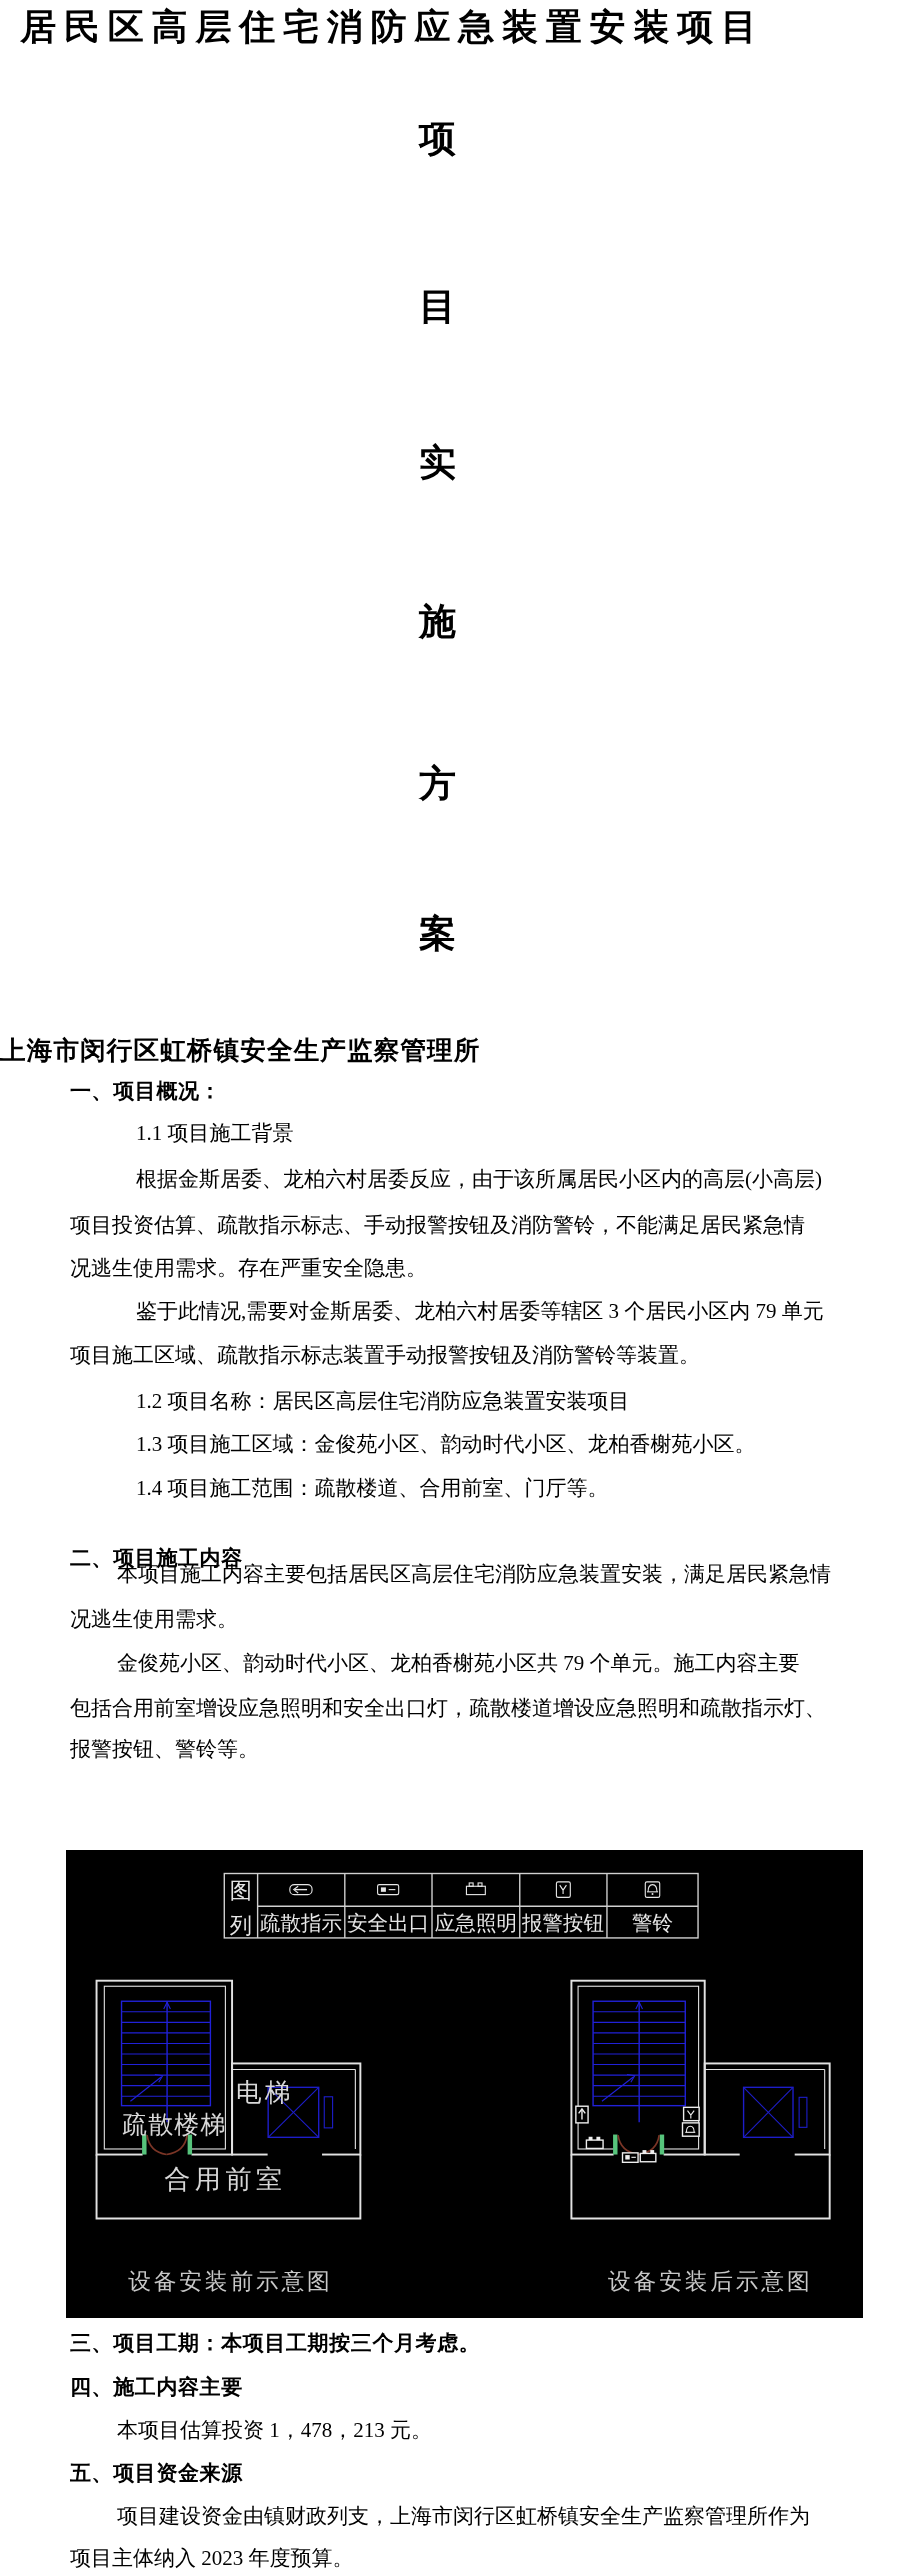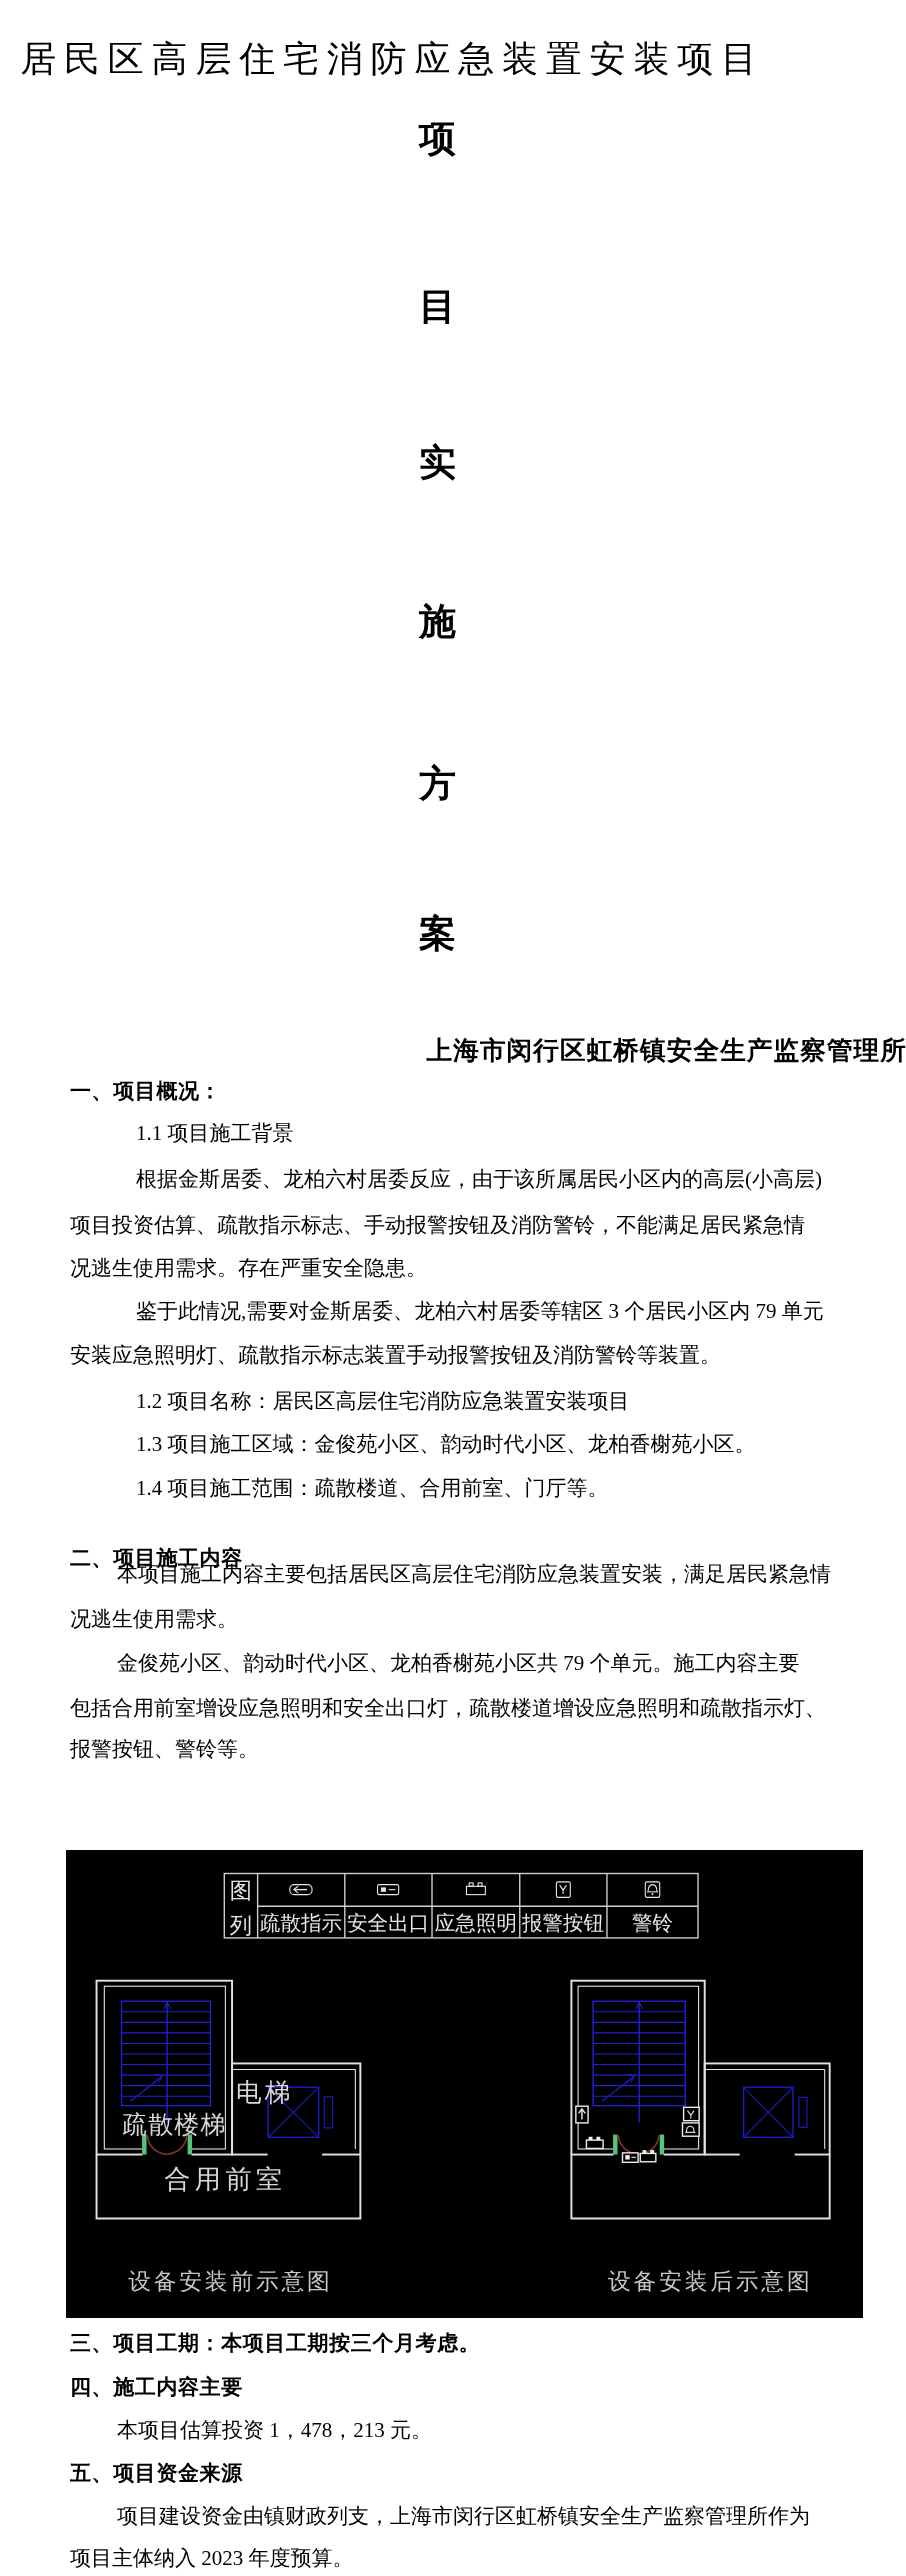--- a/index.html
+++ b/index.html
@@ -2,28 +2,28 @@
 <html style="font-size:9px"><head>
 <meta charset="utf-8">
 <style>
   html,body{margin:0;padding:0;}
   body{
     width:907px;height:2576px;position:relative;background:#ffffff;color:#000;
     font-family:"Liberation Serif","DejaVu Serif",serif;
   }
   .doc-title{
     position:absolute;top:5.6px;left:0;width:785px;text-align:center;
-    font-size:36px;font-weight:normal;letter-spacing:7.8px;line-height:43px;white-space:nowrap;margin-top:32px;
+    font-size:36px;font-weight:bold;letter-spacing:7.8px;line-height:43px;white-space:nowrap;
   }
   .vchar{
     position:absolute;left:413px;width:49px;text-align:center;
     font-size:37px;font-weight:bold;line-height:49px;
   }
   .subtitle{
-    position:absolute;top:1029px;left:0;width:907px;text-align:right;
+    position:absolute;top:1029px;left:0;width:907px;text-align:left;
     font-size:25.6px;font-weight:bold;letter-spacing:1.1px;line-height:43px;white-space:nowrap;
   }
   .line{
     position:absolute;left:70px;width:772px;font-size:21px;line-height:43px;white-space:nowrap;
   }
   .hd{font-weight:bold;font-family:Liberation Serif, serif;letter-spacing:0.6px;}
   .i1{padding-left:66px;}
   .i2{padding-left:47px;}
   .figure{
     position:absolute;left:66px;top:1850px;width:797px;height:468px;background:#000000;
@@ -44,21 +44,21 @@
 <div class="vchar" style="top:909px">案</div>
 
 <div class="subtitle">上海市闵行区虹桥镇安全生产监察管理所</div>
 
 <div class="line hd" style="top:1070px">一、项目概况：</div>
 <div class="line i1" style="top:1112px">1.1 项目施工背景</div>
 <div class="line i1" style="top:1158px">根据金斯居委、龙柏六村居委反应，由于该所属居民小区内的高层(小高层)</div>
 <div class="line" style="top:1204px">项目投资估算、疏散指示标志、手动报警按钮及消防警铃，不能满足居民紧急情</div>
 <div class="line" style="top:1247px">况逃生使用需求。存在严重安全隐患。</div>
 <div class="line i1" style="top:1290px">鉴于此情况,需要对金斯居委、龙柏六村居委等辖区 3 个居民小区内 79 单元</div>
-<div class="line" style="top:1334px">安装应急照明灯、疏散指示标志装置手动报警按钮及消防警铃等装置。</div>
+<div class="line" style="top:1334px">项目施工区域、疏散指示标志装置手动报警按钮及消防警铃等装置。</div>
 <div class="line i1" style="top:1380px">1.2 项目名称：居民区高层住宅消防应急装置安装项目</div>
 <div class="line i1" style="top:1423px">1.3 项目施工区域：金俊苑小区、韵动时代小区、龙柏香榭苑小区。</div>
 <div class="line i1" style="top:1467px">1.4 项目施工范围：疏散楼道、合用前室、门厅等。</div>
 <div class="line hd" style="top:1537px">二、项目施工内容</div>
 <div class="line i2" style="top:1553px">本项目施工内容主要包括居民区高层住宅消防应急装置安装，满足居民紧急情</div>
 <div class="line" style="top:1598px">况逃生使用需求。</div>
 <div class="line i2" style="top:1642px">金俊苑小区、韵动时代小区、龙柏香榭苑小区共 79 个单元。施工内容主要</div>
 <div class="line" style="top:1687px">包括合用前室增设应急照明和安全出口灯，疏散楼道增设应急照明和疏散指示灯、</div>
 <div class="line" style="top:1728px">报警按钮、警铃等。</div>
 

